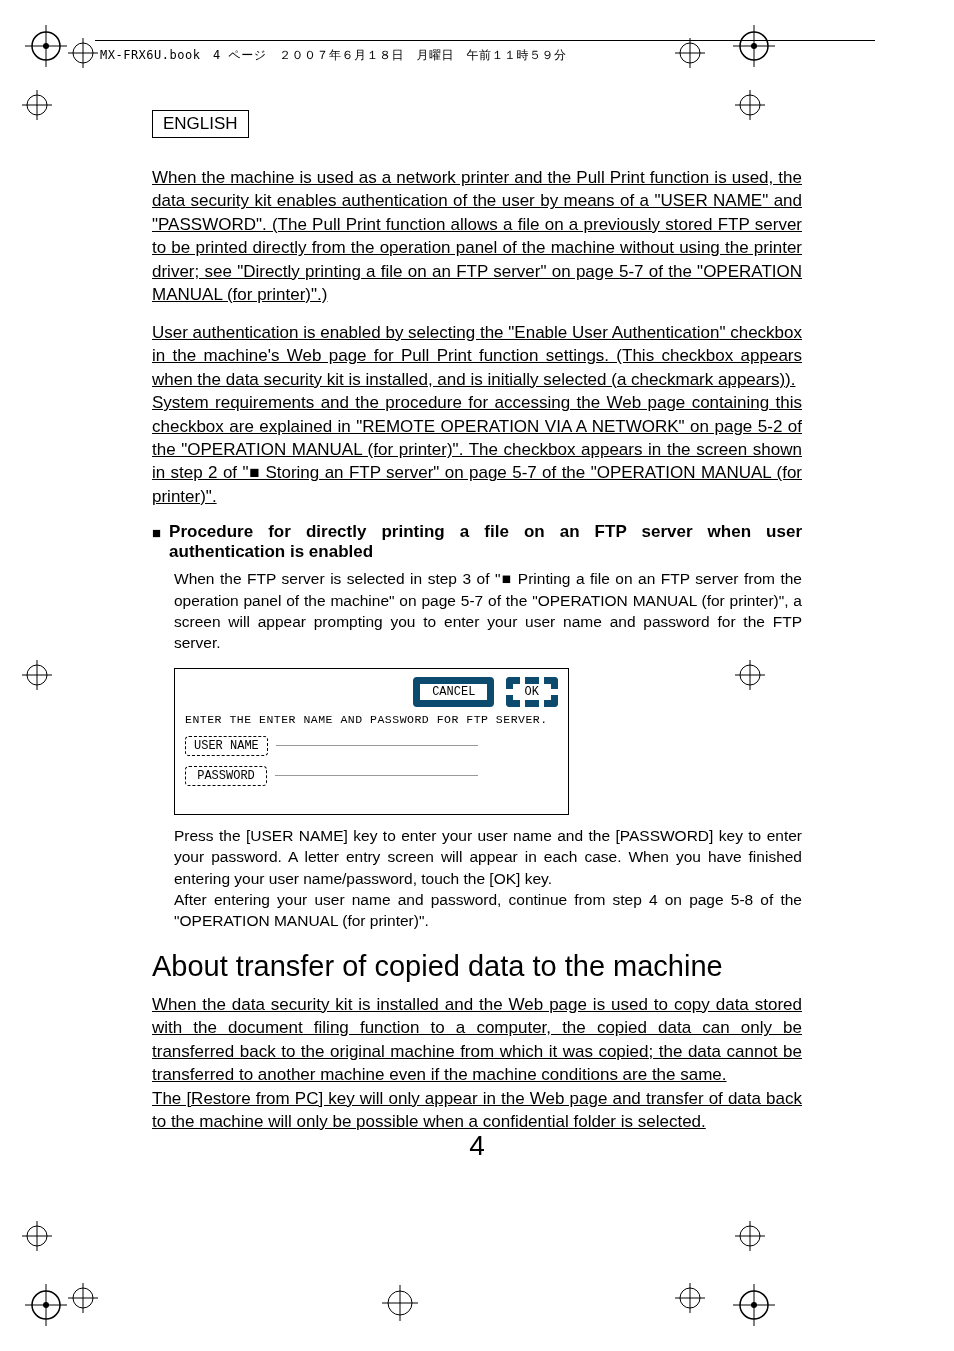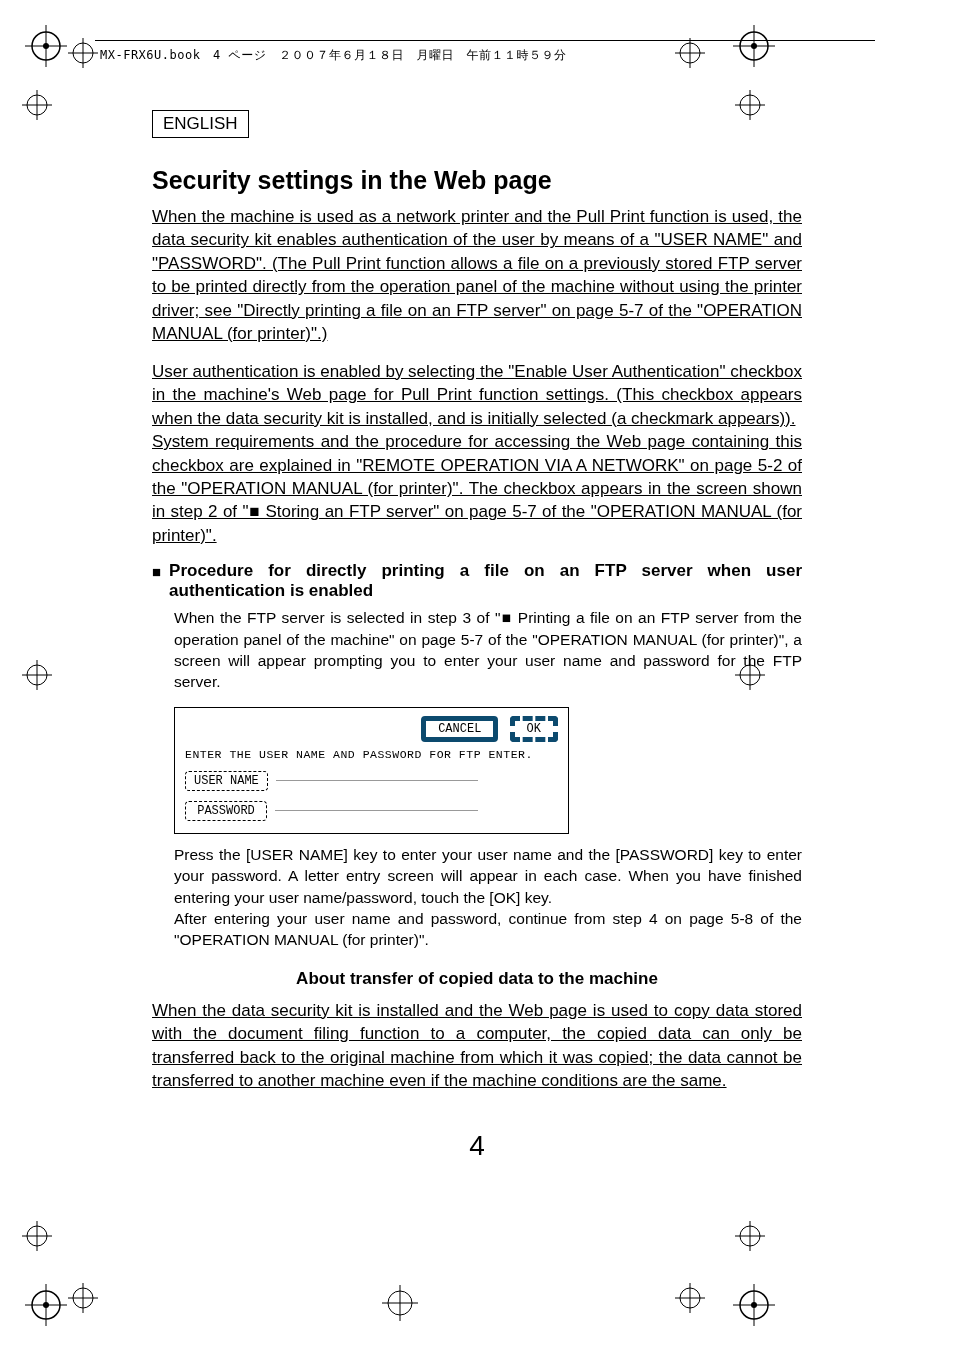--- a/index.html
+++ b/index.html
@@ -7,30 +7,30 @@
   .page { position: relative; width: 800px; height: 1351px; }
   .crop { position: absolute; width: 42px; height: 42px; }
   .crop svg { width: 100%; height: 100%; }
   .cross { position: absolute; width: 30px; height: 30px; }
   .cross svg { width: 100%; height: 100%; }
   .headerline { position: absolute; left: 95px; top: 40px; width: 780px; border-top: 1px solid #000; }
   .headertext { position: absolute; left: 100px; top: 47px; font-size: 12px; font-family: "MS Gothic","Meiryo",monospace; letter-spacing: 0.5px; }
   .content { position: absolute; left: 152px; top: 110px; width: 650px; }
   .lang-box { border: 1.5px solid #000; display: inline-block; padding: 3px 10px 3px 10px; font-weight: normal; font-size: 17px; margin-bottom: 28px; }
   h1 { font-size: 25px; font-weight: bold; margin-bottom: 10px; }
-  h2 { font-size: 17px; font-weight: bold; margin-top: 18px; margin-bottom: 10px; text-align: center; }
+  h2 { font-size: 29px; font-weight: normal; margin-top: 18px; margin-bottom: 10px; }
   .para { font-size: 17px; line-height: 1.38; text-align: justify; margin-bottom: 14px; text-decoration: underline; }
   .para.nomb { margin-bottom: 0; }
   .subhead { font-size: 17px; font-weight: bold; text-align: justify; display: flex; margin-top: 6px; margin-bottom: 6px; }
   .subhead .sq { font-size: 15px; margin-right: 8px; position: relative; top: 2px; }
   .subhead .shtxt { flex: 1; }
   .para-indent { font-size: 15.5px; line-height: 1.38; text-align: justify; margin-left: 22px; margin-bottom: 10px; }
   .figure { margin: 14px 0 10px 22px; border: 1.5px solid #000; width: 395px; padding: 8px 10px 10px 10px; font-family: "Courier New", monospace; font-size: 12px; }
   .figbtns { text-align: right; margin-bottom: 6px; }
-  .figbtn { display: inline-block; border: 5px solid #0c4a6e; border-radius: 4px; padding: 1px 12px; font-size: 12px; margin-left: 4px; }
+  .figbtn { display: inline-block; border: 7px solid #0c4a6e; border-radius: 4px; padding: 1px 12px; font-size: 12px; margin-left: 4px; }
   .figbtn.dashed { border-style: dashed; }
   .figprompt { font-size: 11.5px; letter-spacing: 0.5px; margin-bottom: 10px; }
   .figrow { display: flex; align-items: center; margin-bottom: 10px; }
   .figlabel { border: 1px dashed #000; border-radius: 4px; padding: 2px 8px; font-size: 12px; min-width: 82px; text-align: center; }
   .figline { flex: 1; border-bottom: 1px solid #999; height: 1px; margin-left: 8px; margin-right: 80px; }
   .pagenum { position: absolute; width: 954px; top: 1130px; text-align: center; font-size: 28px; font-family: Arial, sans-serif; }
   .centerreg { position: absolute; left: 50%; transform: translateX(-50%); width: 36px; height: 36px; }
   .centerreg svg { width: 100%; height: 100%; }
 </style>
 </head>
@@ -149,49 +149,49 @@
         <line x1="0" y1="18" x2="36" y2="18" stroke="#000"></line>
       </svg>
   </div>
 
   <div class="headerline"></div>
   <div class="headertext">MX-FRX6U.book　4 ページ　２００７年６月１８日　月曜日　午前１１時５９分</div>
 
   <div class="content">
     <div class="lang-box">ENGLISH</div>
 
-    <h1>Security settings in the Web page</h1>
     <div class="para">When the machine is used as a network printer and the Pull Print function is used, the data security kit enables authentication of the user by means of a "USER NAME" and "PASSWORD". (The Pull Print function allows a file on a previously stored FTP server to be printed directly from the operation panel of the machine without using the printer driver; see "Directly printing a file on an FTP server" on page 5-7 of the "OPERATION MANUAL (for printer)".)</div>
     <div class="para nomb">User authentication is enabled by selecting the "Enable User Authentication" checkbox in the machine's Web page for Pull Print function settings. (This checkbox appears when the data security kit is installed, and is initially selected (a checkmark appears)).</div>
     <div class="para">System requirements and the procedure for accessing the Web page containing this checkbox are explained in "REMOTE OPERATION VIA A NETWORK" on page 5-2 of the "OPERATION MANUAL (for printer)". The checkbox appears in the screen shown in step 2 of "■ Storing an FTP server" on page 5-7 of the "OPERATION MANUAL (for printer)".</div>
 
     <div class="subhead">
       <span class="sq">■</span>
       <span class="shtxt">Procedure for directly printing a file on an FTP server when user authentication is enabled</span>
     </div>
 
     <div class="para-indent">When the FTP server is selected in step 3 of "■ Printing a file on an FTP server from the operation panel of the machine" on page 5-7 of the "OPERATION MANUAL (for printer)", a screen will appear prompting you to enter your user name and password for the FTP server.</div>
 
     <div class="figure">
       <div class="figbtns">
         <span class="figbtn">CANCEL</span>
         <span class="figbtn dashed">OK</span>
       </div>
-      <div class="figprompt">ENTER THE USER NAME AND PASSWORD FOR FTP ENTER.</div>
+      <div class="figprompt">ENTER THE ENTER NAME AND PASSWORD FOR FTP SERVER.</div>
       <div class="figrow">
         <span class="figlabel">USER NAME</span>
         <span class="figline"></span>
       </div>
-      <div class="figrow" style="margin-bottom:2px;">
+      <div class="figrow" style="margin-bottom:18px;">
         <span class="figlabel">PASSWORD</span>
         <span class="figline"></span>
       </div>
     </div>
 
     <div class="para-indent" style="margin-bottom:0;">Press the [USER NAME] key to enter your user name and the [PASSWORD] key to enter your password. A letter entry screen will appear in each case. When you have finished entering your user name/password, touch the [OK] key.</div>
     <div class="para-indent">After entering your user name and password, continue from step 4 on page 5-8 of the "OPERATION MANUAL (for printer)".</div>
 
     <h2>About transfer of copied data to the machine</h2>
     <div class="para nomb">When the data security kit is installed and the Web page is used to copy data stored with the document filing function to a computer, the copied data can only be transferred back to the original machine from which it was copied; the data cannot be transferred to another machine even if the machine conditions are the same.</div>
+    <div class="para">The [Restore from PC] key will only appear in the Web page and transfer of data back to the machine will only be possible when a confidential folder is selected.</div>
   </div>
 
   <div class="pagenum">4</div>
 </div>
 
 </body></html>

